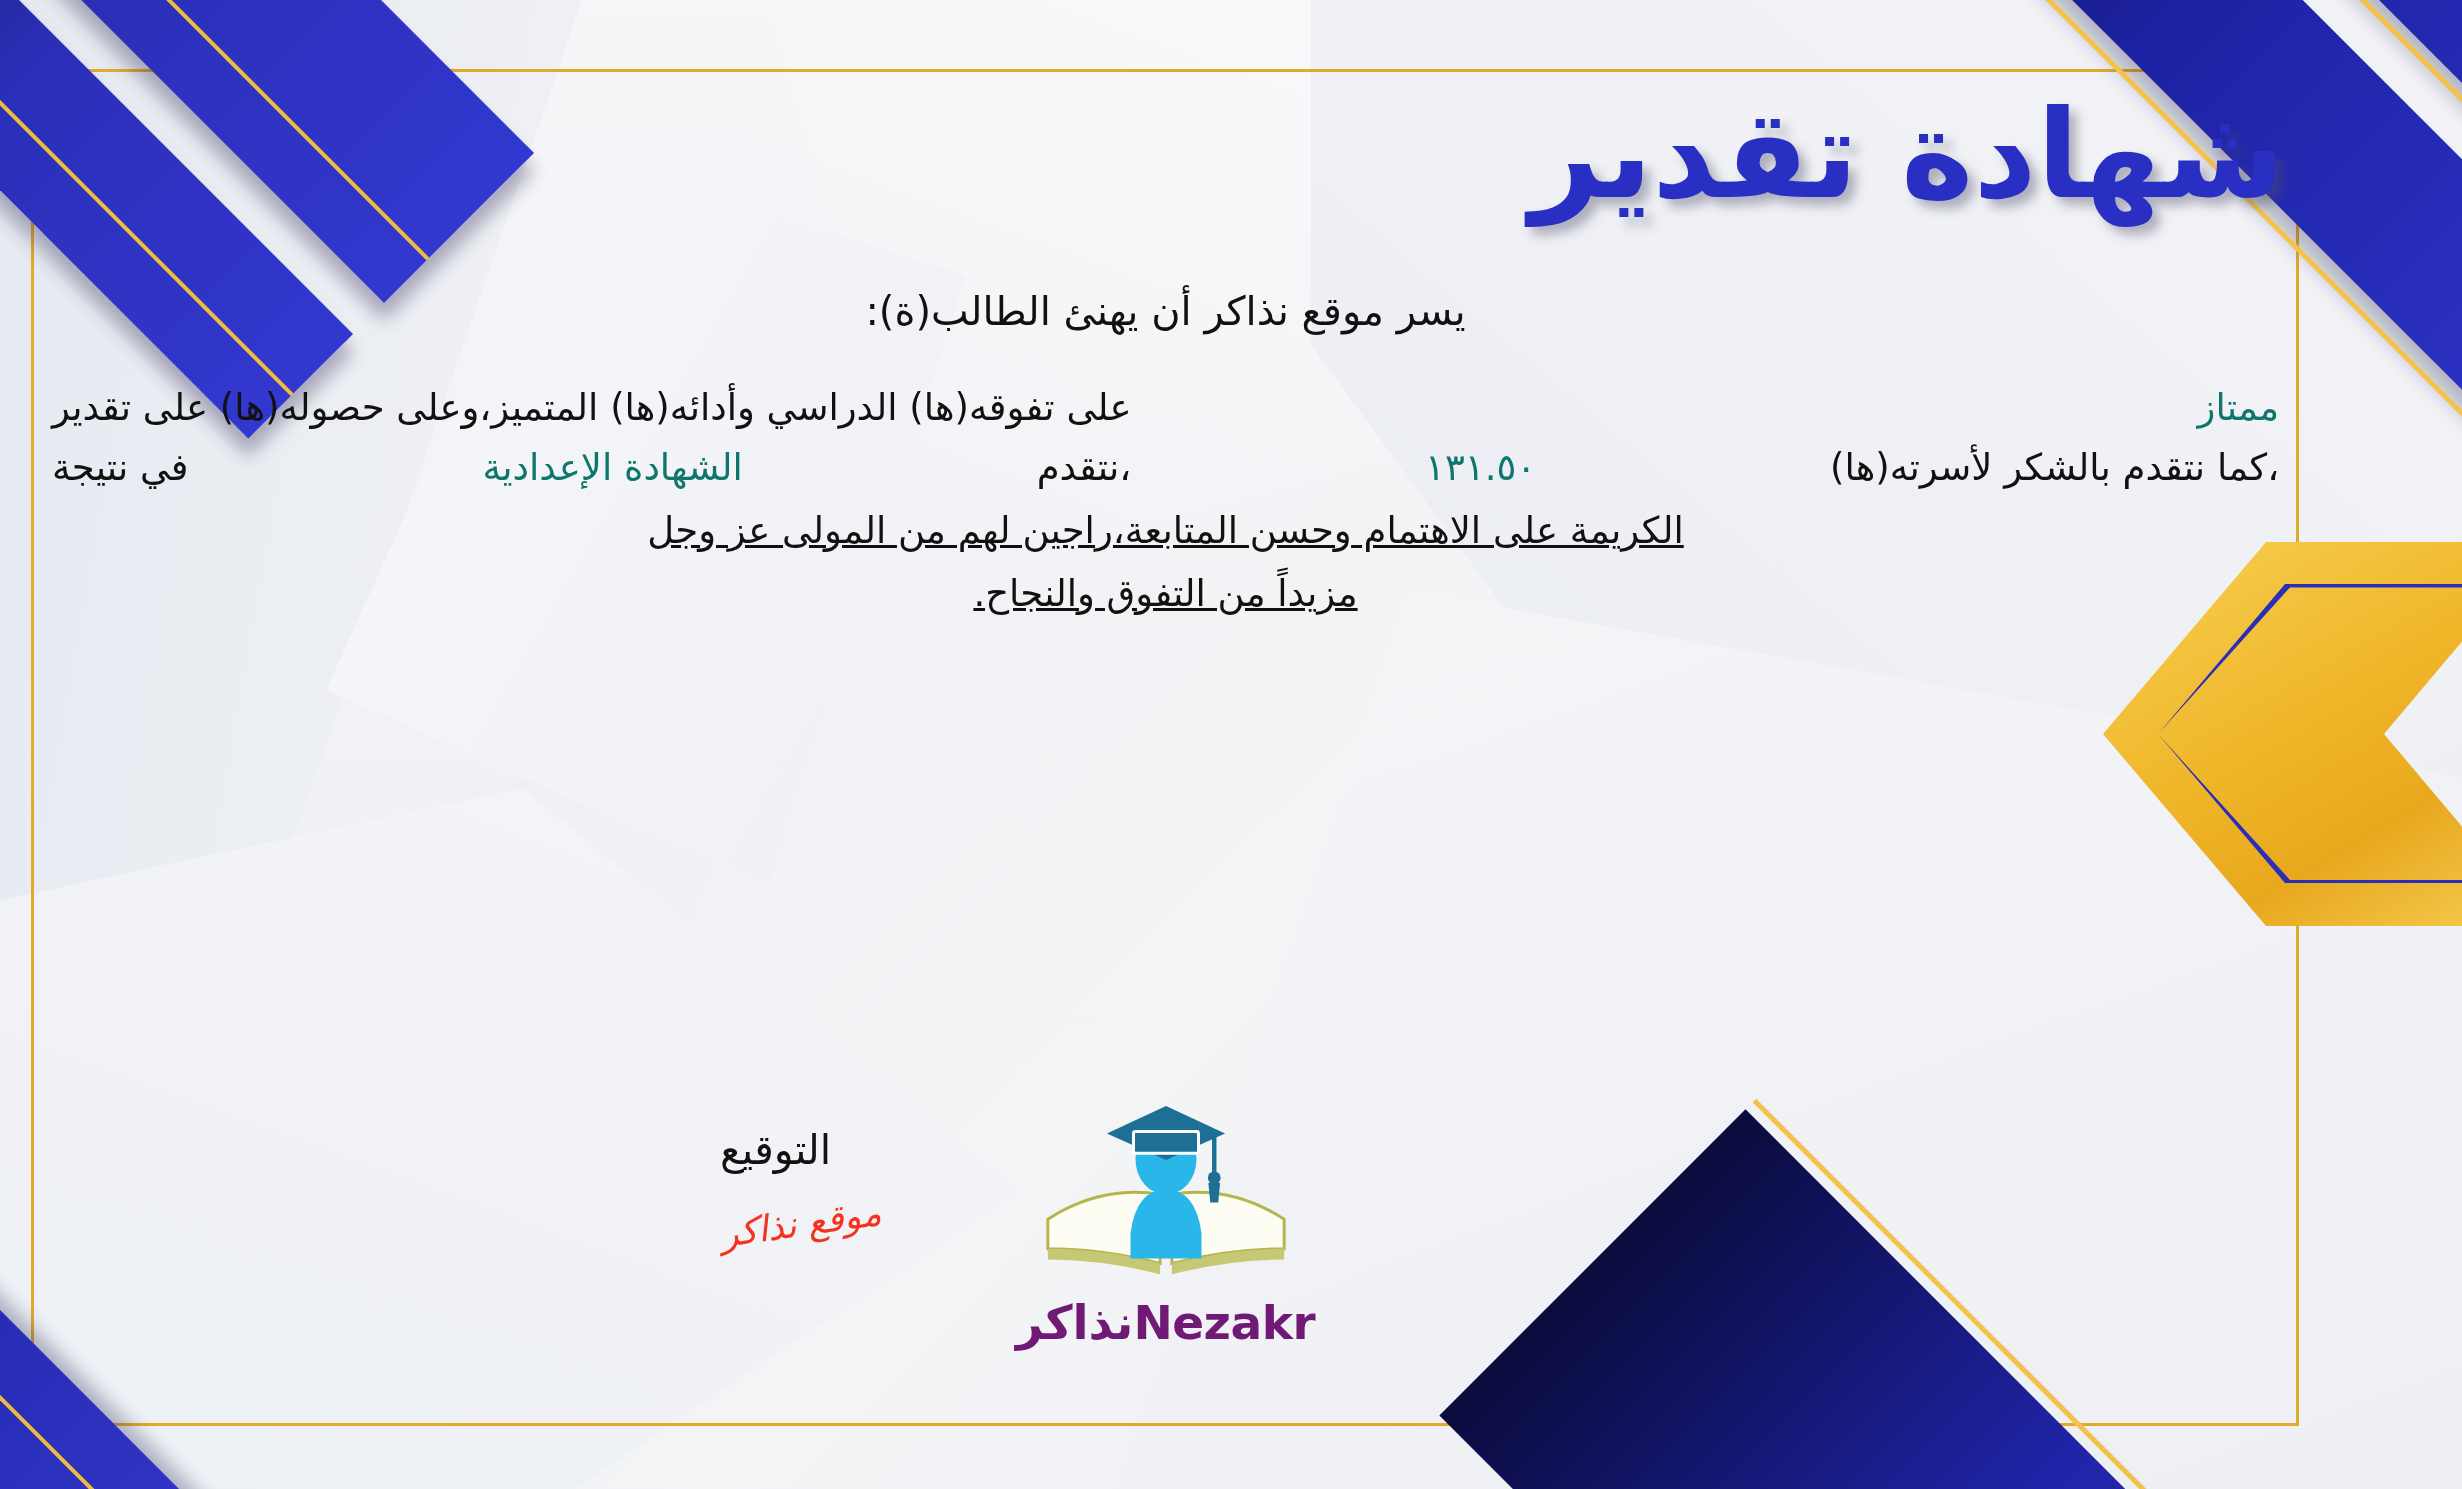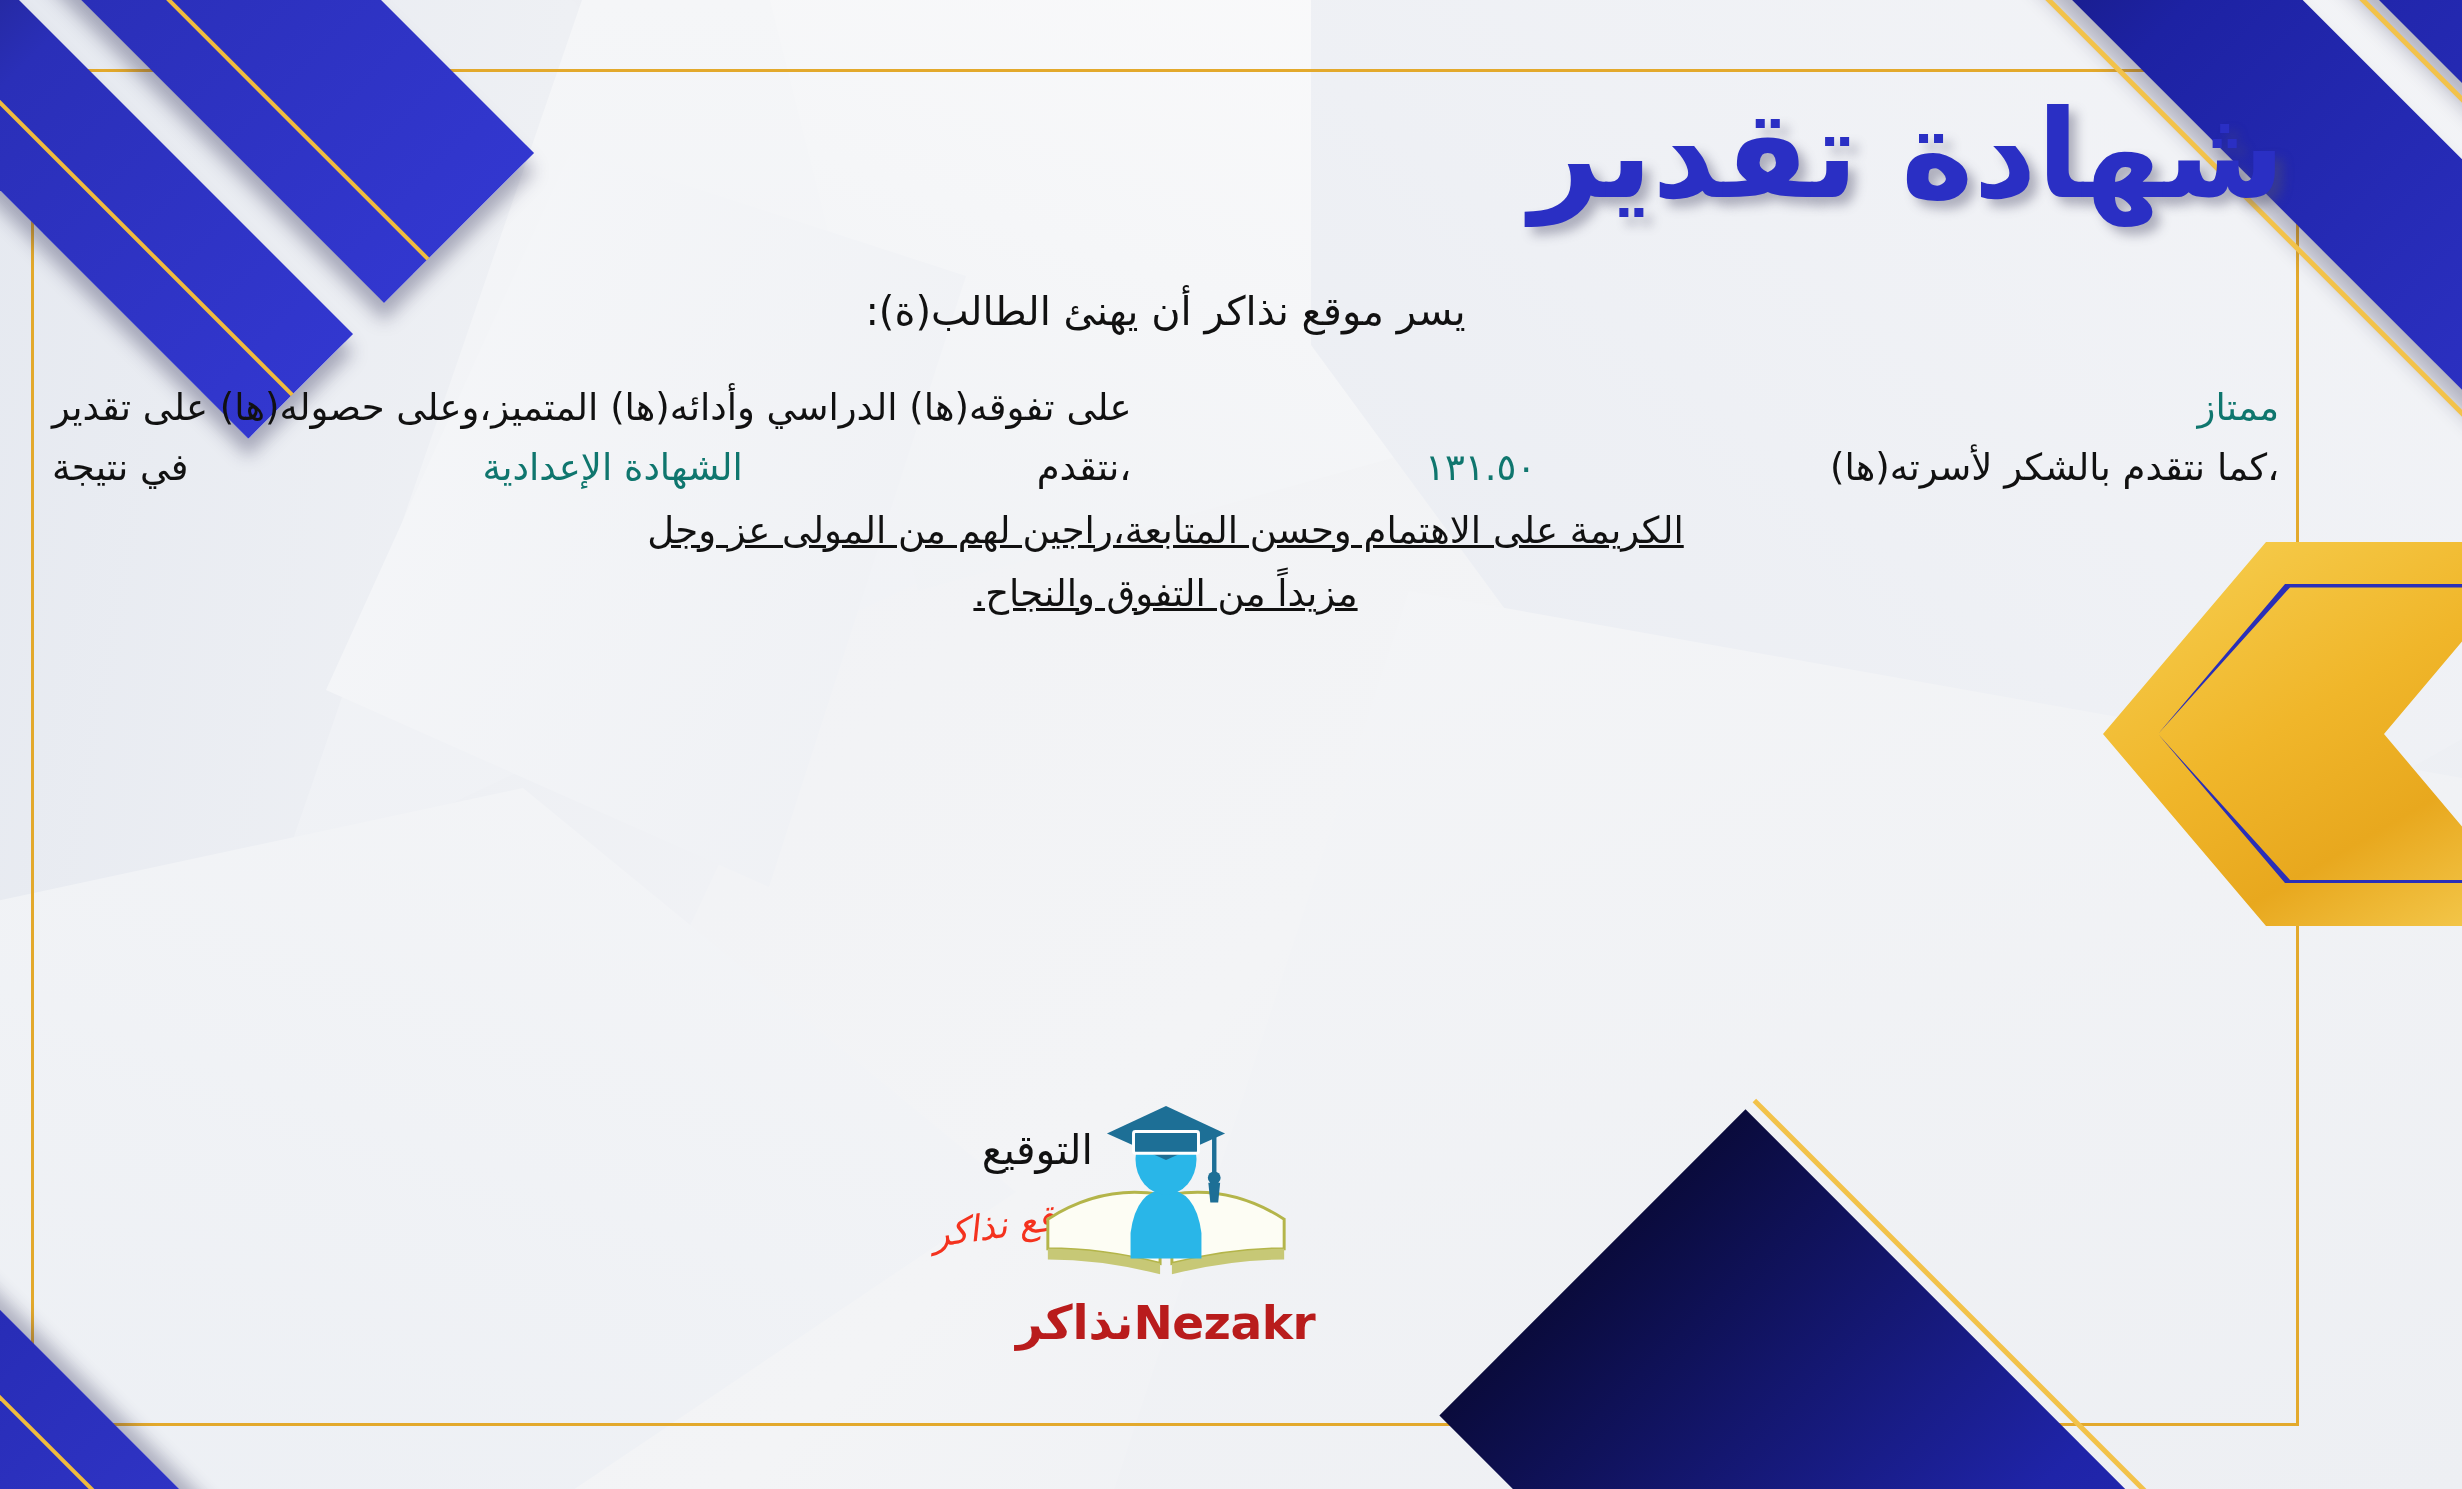--- a/index.html
+++ b/index.html
@@ -121,31 +121,31 @@
         text-underline-offset:7.9px;text-decoration-thickness:3px;margin-bottom:38px;}
   .l3,.l4{display:flex;justify-content:space-between;align-items:baseline;
           width:100%;padding:0 5.9px;}
   .l5,.l6{margin-top:3px;text-decoration:underline;}
   .hl{color:#0f766e;}
   .seg{white-space:nowrap;}
 
   
   .footer{position:absolute;left:0;right:0;bottom:9.8px;height:315px;}
 
-  .sign{position:absolute;right:1192px;top:29.5px;width:404px;text-align:right;}
+  .sign{position:absolute;right:1161px;top:29.5px;width:404px;text-align:left;}
   .sign-label{font-size:41px;color:#111;direction:rtl;}
   .sign-mark{margin-top:29.5px;font-size:36px;color:#f4321e;direction:rtl;
              font-family:"DejaVu Serif","Liberation Serif",serif;
              font-style:italic;transform:rotate(-8deg);display:inline-block;}
 
   .logo{position:absolute;left:0;right:0;margin:0 auto;top:4.9px;
         width:374px;text-align:center;}
   .logo-mark{position:relative;width:276px;height:192px;margin:0 auto;}
 
-  .logo-text{margin-top:2px;font-size:47px;font-weight:bold;color:#b91c1c;
+  .logo-text{margin-top:2px;font-size:47px;font-weight:bold;color:#701a75;
              direction:rtl;letter-spacing:-0.5px;
              font-family:"DejaVu Sans","Liberation Sans",sans-serif;}
 </style>
 </head>
 <body>
 
 <div id="cert">
 
   <div class="bg-base"></div>
   <div class="facet f1"></div>

